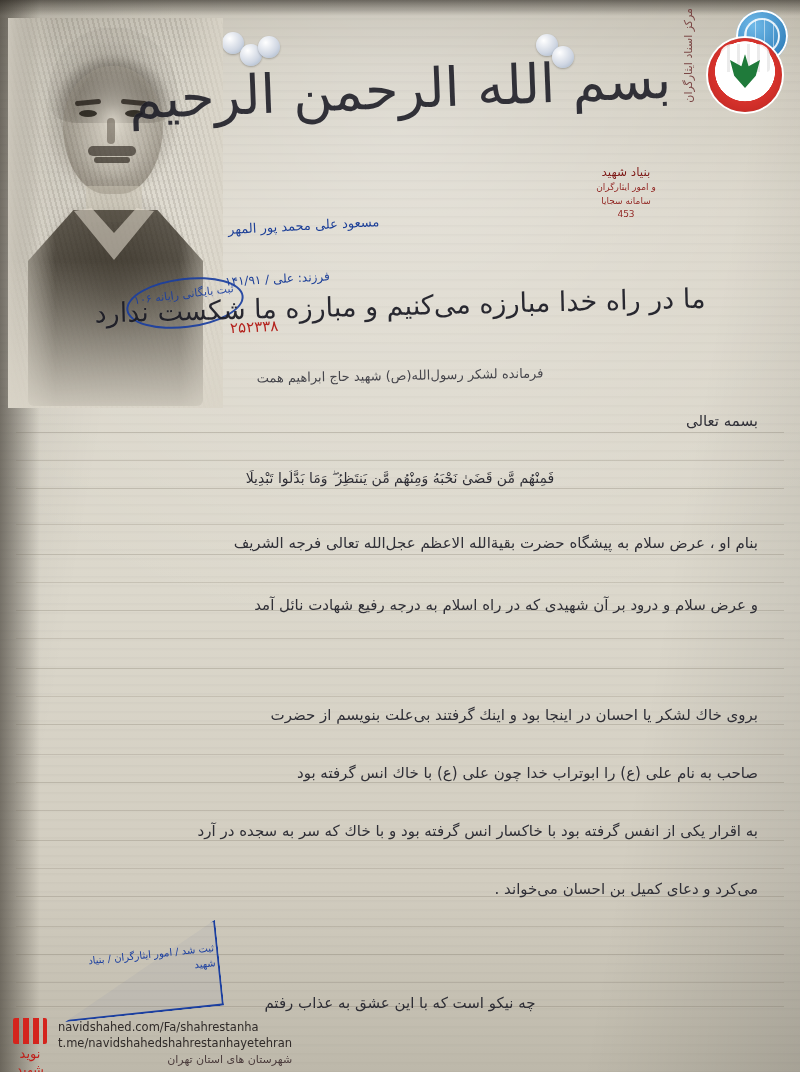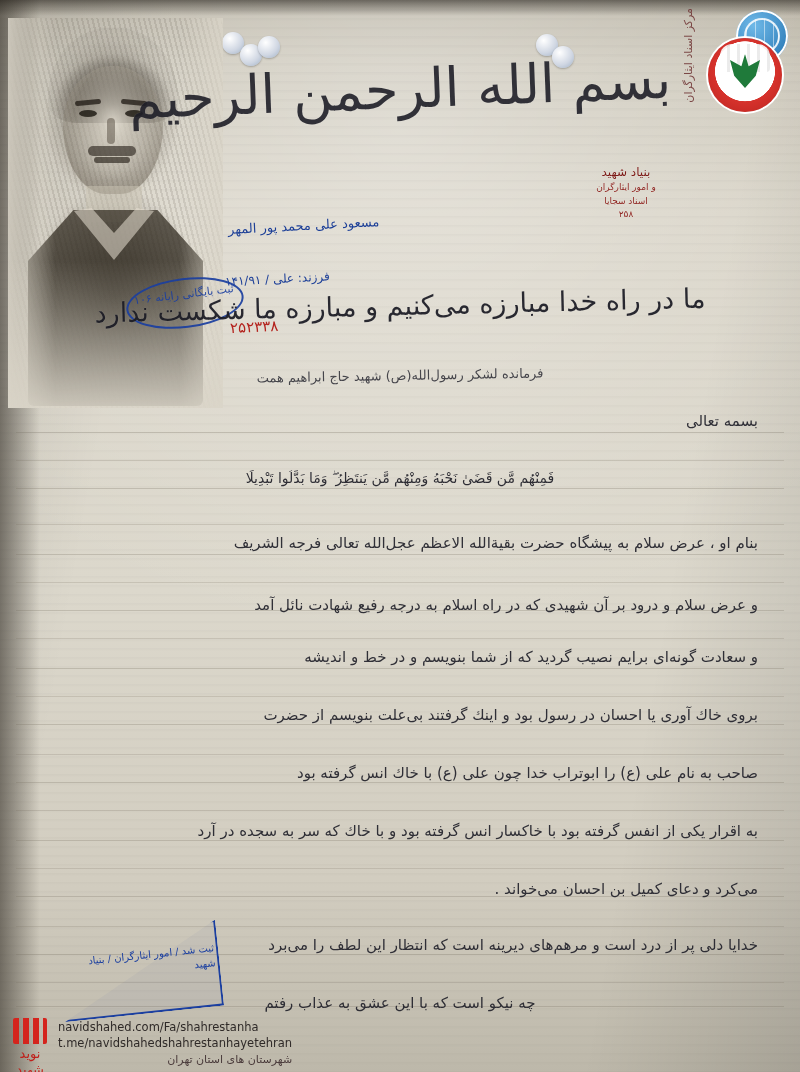--- a/index.html
+++ b/index.html
@@ -274,22 +274,22 @@
       <div class="fingers"></div>
       <div class="tulip"></div>
     </div>
   </div>
 
   <div id="vert-archive">مركز اسناد ايثارگران</div>
 
   <div id="stamp-right">
     <div class="big">بنياد شهيد</div>
     <div>و امور ايثارگران</div>
-    <div>اسناد سجايا</div>
-    <div>۲۵۸</div>
+    <div>سامانه سجايا</div>
+    <div>453</div>
   </div>
 
   <div class="ink bismillah">بسم الله الرحمن الرحيم</div>
 
   <div class="ink sig-blue blue">مسعود علی محمد پور المهر</div>
   <div class="ink date-blue blue">فرزند: علی / ۱۴۱/۹۱</div>
 
   <div class="oval-stamp">ثبت بایگانی رایانه
 ۱۰۶</div>
   <div class="ink num-red">۲۵۲۳۳۸</div>
@@ -321,26 +321,24 @@
         <div style="top: 574px; opacity: 0.38;"></div>
         <div style="top: 598px; opacity: 0.5;"></div>
       </div>
 
     <div class="hline" style="top:4px;">بسمه تعالى</div>
 
     <div class="hline verse" style="top:62px;">فَمِنْهُم مَّن قَضَىٰ نَحْبَهُ وَمِنْهُم مَّن يَنتَظِرُ ۖ وَمَا بَدَّلُوا تَبْدِيلًا</div>
 
     <div class="hline" style="top:126px;">بنام او ، عرض سلام به پيشگاه حضرت بقية‌الله الاعظم عجل‌الله تعالى فرجه الشريف</div>
     <div class="hline" style="top:182px;margin-top:6px;">و عرض سلام و درود بر آن شهيدى كه در راه اسلام به درجه رفيع شهادت نائل آمد</div>
-    <div class="hline" style="top:240px;">و سعادت گونه‌اى برايم نصيب گرديد كه از شما بنويسم و در خط و انديشه</div>
-    <div class="hline" style="top:298px;">بروى خاك آورى يا احسان در رسول بود و اينك گرفتند بى‌علت بنويسم از حضرت</div>
+    <div class="hline" style="top:298px;">بروى خاك لشکر يا احسان در اينجا بود و اينك گرفتند بى‌علت بنويسم از حضرت</div>
     <div class="hline" style="top:356px;">صاحب به نام على (ع) را ابوتراب خدا چون على (ع) با خاك انس گرفته بود</div>
     <div class="hline" style="top:414px;">به اقرار يكى از انفس گرفته بود با خاكسار انس گرفته بود و با خاك كه سر به سجده در آرد</div>
     <div class="hline" style="top:472px;">مى‌كرد و دعاى كميل بن احسان مى‌خواند .</div>
-    <div class="hline" style="top:528px;">خدايا دلى پر از درد است و مرهم‌هاى ديرينه است كه انتظار اين لطف را مى‌برد</div>
     <div class="hline" style="top:586px;text-align:center;">چه نيكو است كه با اين عشق به عذاب رفتم</div>
   </div>
 
   <div id="tri-stamp">
     <div class="tri"></div>
     <div class="txt">ثبت شد / امور ايثارگران / بنياد شهيد</div>
   </div>
 
   <div id="footer">
     <div class="logo">

